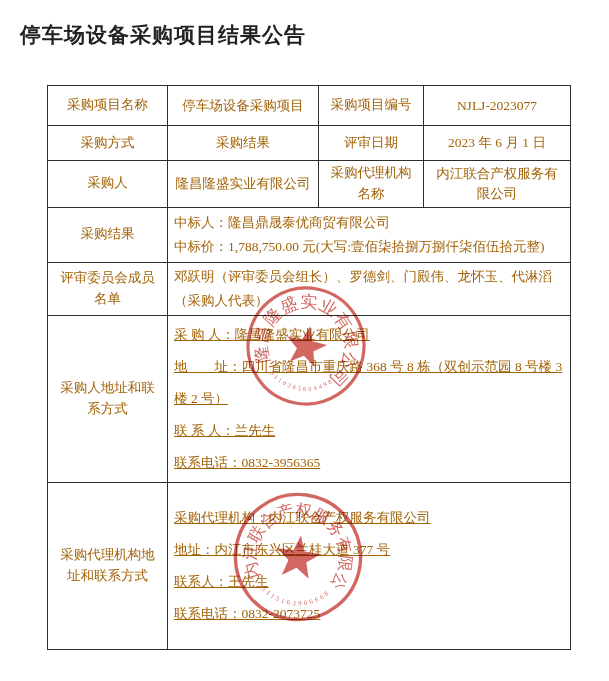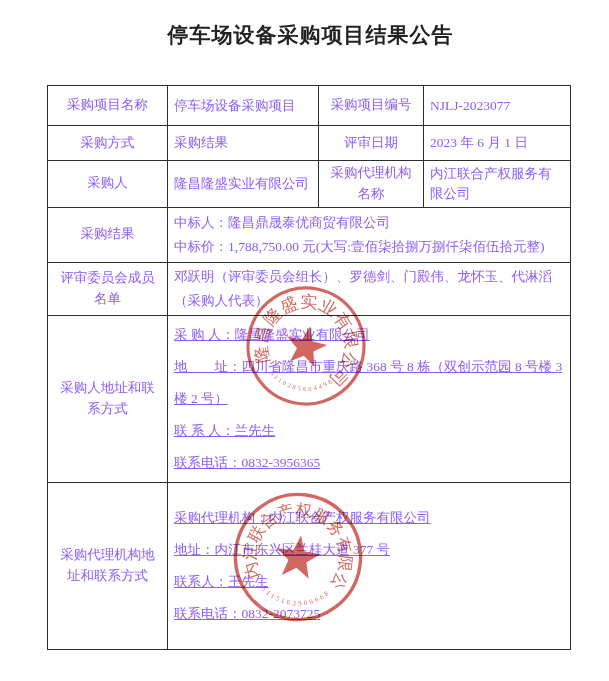--- a/index.html
+++ b/index.html
@@ -5,39 +5,39 @@
   html,body{margin:0;padding:0;background:#ffffff;}
   .page{
     position:relative;
     width:609px;height:681px;
     background:#ffffff;
     font-family:"Liberation Serif","DejaVu Serif",serif;
     color:#1f1f1f;
     overflow:hidden;
   }
   .title{
-    position:absolute;top:21px;left:12px;right:0;
-    text-align:center;
+    position:absolute;top:21px;left:0;right:0;
     font-size:21px;font-weight:bold;letter-spacing:1px;
     color:#222;
+    padding-left:20px;
   }
   table.doc{
     position:absolute;left:47px;top:85px;
     width:523px;
     border-collapse:collapse;table-layout:fixed;
     font-size:13.5px;
   }
   table.doc td{
     border:1.5px solid #2d2d2d;
     padding:2px 6px;
     vertical-align:middle;
-    color:#8b5cf6;
+    color:#a16207;
   }
   td.lbl{text-align:center;line-height:1.55;}
-  td.val{line-height:1.45;}
+  td.val{text-align:center;line-height:1.45;}
   td.content{text-align:left;padding:2px 10px;}
   td.content p{margin:0;}
   .ln24 p{line-height:24px;}
   .ln24{line-height:24px;}
   .ln32 p{line-height:32px;text-decoration:underline;}
   td.topalign{vertical-align:top;padding-top:12px;margin-top:19px;}
   .stamp{
     position:absolute;
     opacity:.82;
     mix-blend-mode:multiply;

